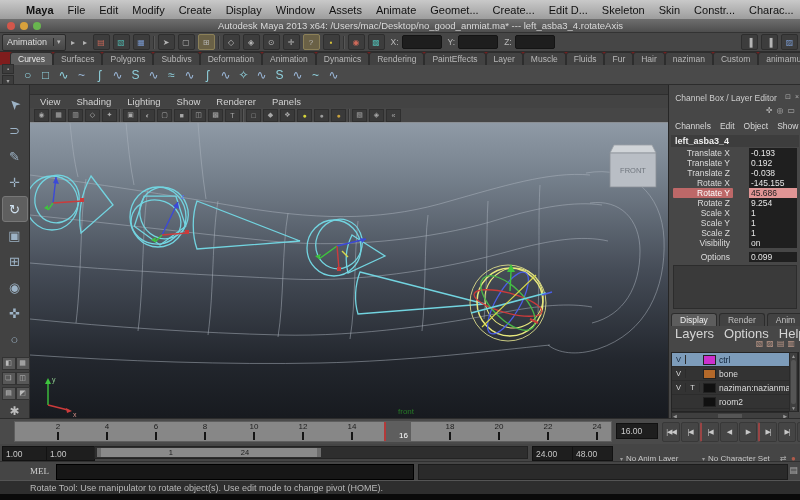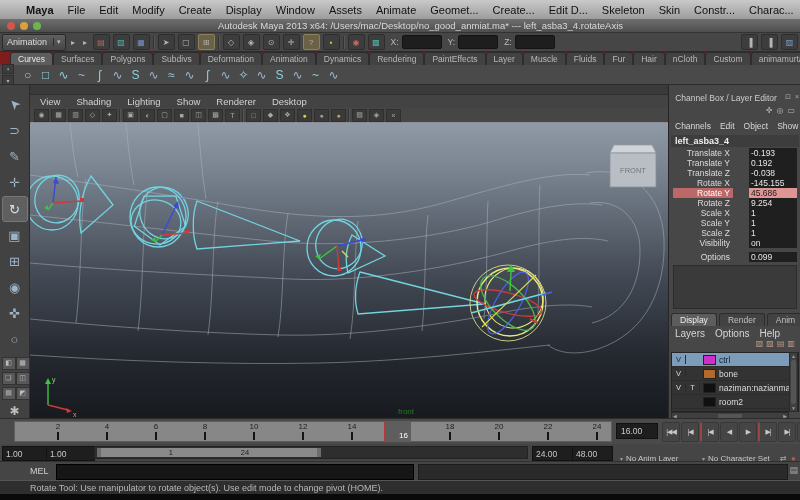--- a/index.html
+++ b/index.html
@@ -89,21 +89,21 @@
   .ch-row .val{width:46px;background:#1f1f1f;color:#e6e6e6;font-size:8.5px;padding-left:2px;white-space:nowrap;}
   .ch-row.sect{margin-top:4px;}
   .ch-row.hl .lab{background:#bd6868;color:#fff;border-radius:1px;}
   .ch-row.hl .val{background:#e09595;color:#1c1c1c;}
   .ch-recess{left:4px;top:180px;width:124px;height:44px;background:#3a3a3a;border:1px solid #2c2c2c;}
   .le-tabs{left:2px;top:228px;width:128px;height:13px;display:flex;gap:2px;align-items:flex-end;font-size:8.5px;}
   .le-tab{padding:1px 8px;background:#424242;border:1px solid #2c2c2c;border-bottom:none;
           border-radius:3px 3px 0 0;color:#c0c0c0;}
   .le-tab.active{background:#5d5d5d;color:#eee;}
   .le-menus{left:2px;top:242px;width:128px;height:12px;display:flex;gap:10px;padding-left:4px;
-            font-size:10px;color:#d5d5d5;align-items:center;}
+            font-size:13px;color:#d5d5d5;align-items:center;}
   .le-icons{left:2px;top:254px;width:128px;height:12px;display:flex;justify-content:flex-end;gap:3px;
             padding-right:4px;font-size:8px;color:#c09a8a;}
   .le-list{left:2px;top:267px;width:128px;height:60px;background:#333;border:1px solid #242424;overflow:hidden;}
   .le-row{display:flex;height:13px;align-items:center;font-size:8.5px;color:#ddd;border-bottom:1px solid #2c2c2c;}
   .le-row.sel{background:#7d9cba;color:#10233a;}
   .le-cell{width:13px;text-align:center;font-size:7.5px;border-right:1px solid #2c2c2c;flex:none;}
   .le-swatch{width:11px;height:8px;margin:0 3px;border:1px solid #222;flex:none;}
   .le-name{white-space:nowrap;overflow:hidden;}
   .le-vscroll{left:120px;top:267px;width:9px;height:60px;background:#3f3f3f;border:1px solid #2a2a2a;
               display:flex;flex-direction:column;justify-content:space-between;align-items:center;
@@ -131,21 +131,21 @@
   .rfield{position:absolute;top:2px;height:13px;background:#1e1e1e;border:1px solid #121212;color:#c8c8c8;
           font-size:8.5px;display:flex;align-items:center;padding-left:3px;}
   .rtrack{left:94px;top:2px;width:434px;height:13px;background:#2e2e2e;border:1px solid #232323;}
   .rbar{position:absolute;left:2px;top:1px;width:224px;height:9px;background:#8a8a8a;display:flex;
         align-items:center;justify-content:space-between;font-size:7.5px;color:#1c1c1c;}
   .rbar .h{width:4px;height:9px;background:#6d6d6d;}
   .ddlab{position:absolute;top:8px;height:13px;display:flex;align-items:center;gap:3px;font-size:8px;
          color:#c8c8c8;white-space:nowrap;}
   .ddlab .ar{font-size:6px;color:#999;}
   
-  .melrow{left:0;top:461px;width:800px;height:19px;background:#454545;border-top:1px solid #303030;}
+  .melrow{left:0;top:461px;width:800px;height:19px;background:#454545;border-top:1px solid #303030;font-family:Liberation Serif, serif;}
   .mel-lab{position:absolute;left:30px;top:4px;font-size:9px;color:#cfcfcf;}
   .mel-in{position:absolute;left:56px;top:2px;width:356px;height:14px;background:#161616;border:1px solid #000;}
   .mel-echo{position:absolute;left:418px;top:2px;width:368px;height:14px;background:#2a2a2a;border:1px solid #1c1c1c;}
   .mel-ic{position:absolute;right:2px;top:3px;font-size:9px;color:#aaa;}
   .helprow{left:0;top:480px;width:800px;height:14px;background:#2e2e2e;border-top:1px solid #555;
            display:flex;align-items:center;padding-left:30px;font-size:9px;color:#b8b8b8;}
   .blackstrip{left:0;top:494px;width:800px;height:6px;background:#0a0a0a;}
 </style>
 </head>
 <body>
@@ -224,21 +224,21 @@
     <span class="stab">Deformation</span>
     <span class="stab">Animation</span>
     <span class="stab">Dynamics</span>
     <span class="stab">Rendering</span>
     <span class="stab">PaintEffects</span>
     <span class="stab">Layer</span>
     <span class="stab">Muscle</span>
     <span class="stab">Fluids</span>
     <span class="stab">Fur</span>
     <span class="stab">Hair</span>
-    <span class="stab">nCloth</span>
+    <span class="stab">naziman</span>
     <span class="stab">Custom</span>
     <span class="stab">animamurtadha</span>
 
   </div>
 
   <div class="abs shelficons">
     <span class="mini-col">
       <span>▪</span>
       <span>▾</span>
     </span>
@@ -305,21 +305,21 @@
   </div>
 
   <div class="abs vp-panel">
     <div class="abs vp-strip"></div>
     <div class="abs vp-menus">
       <span>View</span>
       <span>Shading</span>
       <span>Lighting</span>
       <span>Show</span>
       <span>Renderer</span>
-      <span>Desktop</span>
+      <span>Panels</span>
     </div>
     <div class="abs vp-icons">
       <span class="vpti">◉</span>
       <span class="vpti">▦</span>
       <span class="vpti">▥</span>
       <span class="vpti">◇</span>
       <span class="vpti">✦</span>
       <span class="sep"></span>
       <span class="vpti">▣</span>
       <span class="vpti">◐</span>

